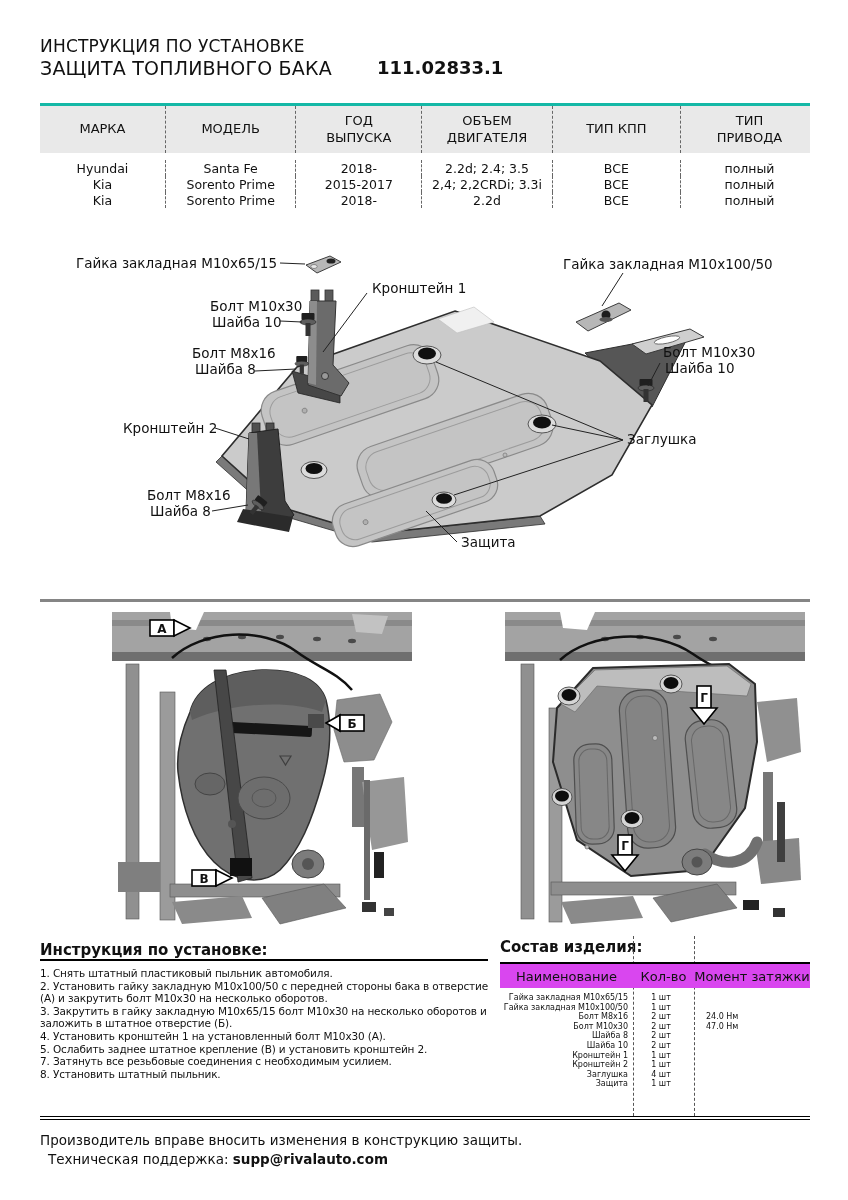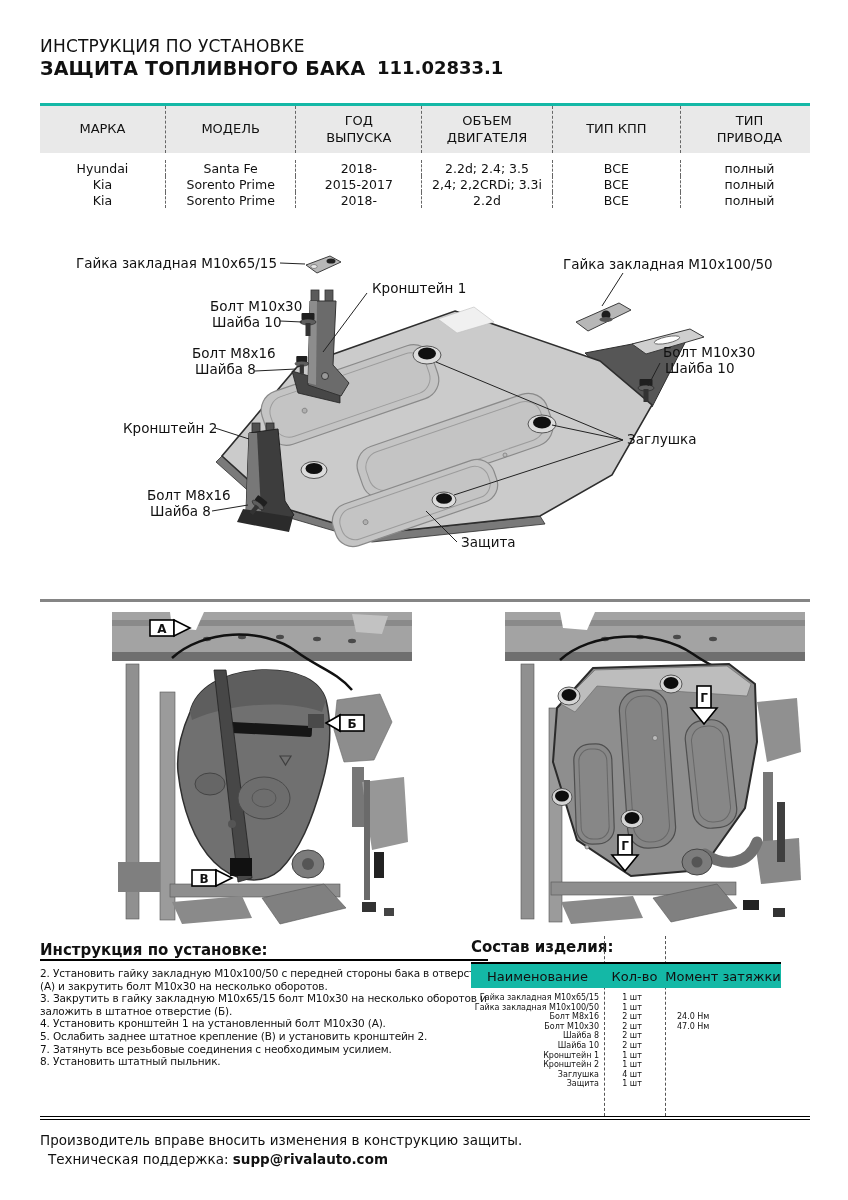--- a/index.html
+++ b/index.html
@@ -4,21 +4,21 @@
 <style>
   html,body{margin:0;padding:0;}
   body{
     width:848px;height:1200px;background:#fff;position:relative;overflow:hidden;
     font-family:"DejaVu Sans",sans-serif;color:#111;
     -webkit-font-smoothing:antialiased;
   }
   .abs{position:absolute;}
   
   .doc-sub{left:40px;top:36px;font-size:17px;letter-spacing:.2px;}
-  .doc-title{left:40px;top:57px;font-size:19px;font-weight:bold;letter-spacing:.2px;}
+  .doc-title{left:40px;top:57px;font-size:19px;font-weight:normal;letter-spacing:.2px;}
   .doc-num{left:377px;top:57px;font-size:18px;font-weight:bold;}
   
   .fit{left:40px;top:103px;width:770px;display:table;border-top:3px solid #14b8a6;border-collapse:collapse;table-layout:fixed;}
   .fit-row{display:table-row;}
   .fit-row > div{display:table-cell;text-align:center;vertical-align:middle;}
   .fit-row > div + div{border-left:1px dashed #666;}
   .fit-head > div{background:#e9e9e9;height:47px;font-size:13px;line-height:1.25;white-space:pre-line;}
   .fit-body > div{font-size:12.5px;height:15px;padding-top:1px;}
   .fit-row > div:nth-child(1){width:16.5%;}
   .fit-row > div:nth-child(2){width:17.1%;}
@@ -37,25 +37,25 @@
   .photo-left{left:112px;}
   .photo-right{left:505px;}
   .marker-letter{font-size:12px;font-weight:bold;}
   
   .install-col{left:40px;top:941px;width:452px;}
   .sec-head{font-size:15px;font-weight:bold;margin:0;}
   .install-col .sec-head{border-bottom:2px solid #000;width:448px;}
   .steps{margin-top:6px;}
   .steps p{margin:0;font-size:10.5px;line-height:1.2;letter-spacing:-.15px;}
   
-  .parts-col{left:471px;top:938px;width:310px;height:178px;}
+  .parts-col{left:500px;top:938px;width:310px;height:178px;}
   .parts-col .vline{position:absolute;top:-2px;bottom:0;border-left:1px dashed #555;}
   .vline-1{left:133px;} .vline-2{left:194px;}
   .parts-head-rule{position:absolute;left:0;top:24px;width:310px;border-top:2px solid #000;}
-  .parts-cols{position:absolute;left:0;top:26px;width:310px;height:24px;background:#14b8a6;display:flex;align-items:center;font-size:13px;}
+  .parts-cols{position:absolute;left:0;top:26px;width:310px;height:24px;background:#d946ef;display:flex;align-items:center;font-size:13px;}
   .parts-cols .c1{width:133px;text-align:center;}
   .parts-cols .c2{width:61px;text-align:center;}
   .parts-cols .c3{flex:1;text-align:center;}
   .parts-rows{position:absolute;left:0;top:55px;width:310px;}
   .p-row{display:flex;height:9.6px;font-size:8px;line-height:9.6px;}
   .p-row .pn{width:128px;text-align:right;}
   .p-row .pq{width:66px;text-align:center;}
   .p-row .pt{flex:1;padding-left:12px;text-align:left;}
   .dbl-rule{left:40px;top:1116px;width:770px;height:2px;border-top:1.4px solid #000;border-bottom:1.4px solid #000;}
   
@@ -386,20 +386,21 @@
     <polygon points="107,243 133,243 120,259" fill="#fff" stroke="#000" stroke-width="1.6"></polygon>
     <text class="marker-letter" x="120" y="238" text-anchor="middle">Г</text>
   </g>
 </svg>
 </div>
 
 <div class="abs install-col">
   <h2 class="sec-head">Инструкция по установке:</h2>
   <div class="steps">
 
+      <p>1. Снять штатный пластиковый пыльник автомобиля.</p>
 
       <p>2. Установить гайку закладную М10х100/50 с передней стороны бака в отверстие (А) и закрутить болт М10х30 на несколько оборотов.</p>
 
       <p>3. Закрутить в гайку закладную М10х65/15 болт М10х30 на несколько оборотов и заложить в штатное отверстие (Б).</p>
 
       <p>4. Установить кронштейн 1 на установленный болт М10х30 (А).</p>
 
       <p>5. Ослабить заднее штатное крепление (В) и установить кронштейн 2.</p>
 
 

